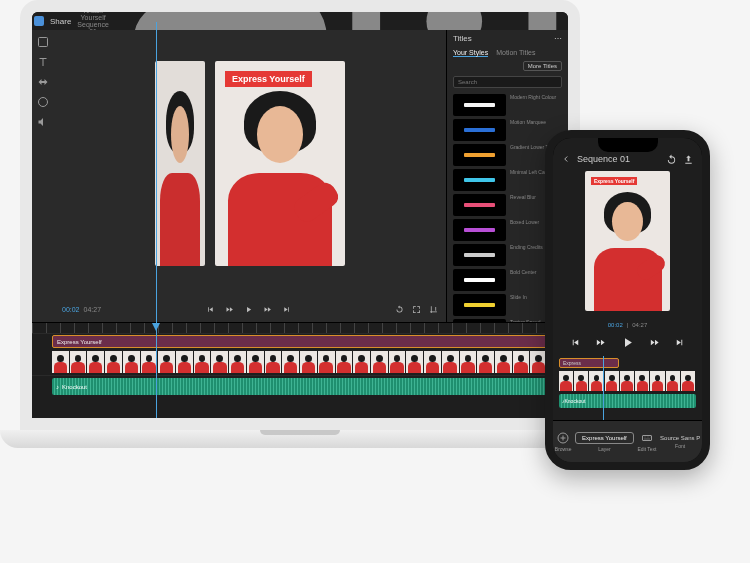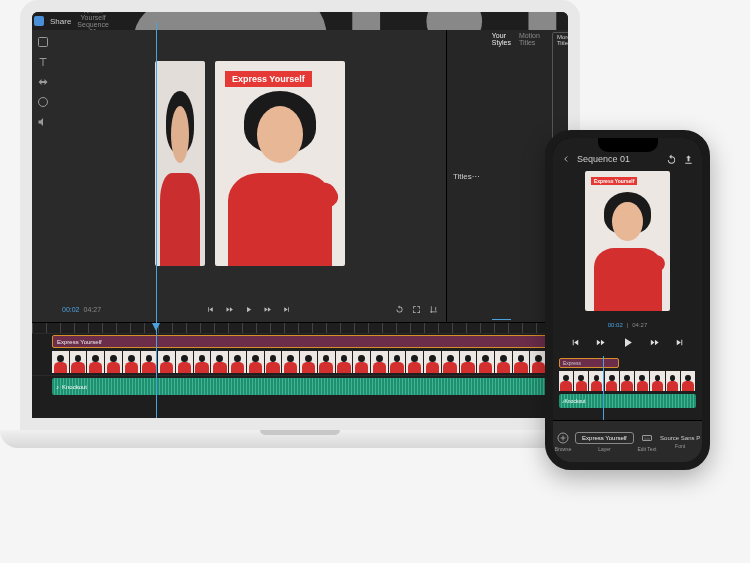--- a/index.html
+++ b/index.html
@@ -33,21 +33,21 @@
 .hair{position:absolute;top:15%;left:22%;width:56%;height:30%;background:#1a1a1a;border-radius:50% 50% 40% 40%}
 .overlay-banner{position:absolute;top:10px;left:10px;background:#e53935;color:#fff;padding:3px 7px;font-size:9px;font-weight:700}
 
 .transport{height:26px;display:flex;align-items:center;background:#2a2a2a;padding:0 8px;gap:4px}
 .tc{font-size:7px;color:#4aa3df}
 .tc2{font-size:7px;color:#888;margin-right:auto}
 .transport .btngrp{display:flex;gap:10px;margin:0 auto}
 .transport .ico{width:9px;height:9px;color:#bbb}
 .transport .rgrp{display:flex;gap:8px;margin-left:auto}
 
-.right-panel{width:122px;background:#262626;border-left:1px solid #000;display:flex;flex-direction:row}
+.right-panel{width:122px;background:#262626;border-left:1px solid #000;display:flex;flex-direction:column}
 .panel-head{display:flex;align-items:center;justify-content:space-between;padding:4px 6px;font-size:8px}
 .panel-tabs{display:flex;gap:8px;padding:2px 6px;font-size:7px;color:#888}
 .panel-tabs .active{color:#eee;border-bottom:1px solid #4aa3df}
 .more-btn{border:1px solid #555;padding:1px 4px;font-size:6px;color:#ccc;border-radius:2px}
 .search-row{padding:3px 6px}
 .search-row input{width:100%;background:#1a1a1a;border:1px solid #444;color:#888;font-size:6px;padding:2px 4px;border-radius:2px}
 .preset-grid{display:grid;grid-template-columns:1fr 1fr;gap:3px;padding:3px 6px;overflow:auto;flex:1}
 .preset{height:22px;background:#000;border-radius:2px;position:relative;display:flex;align-items:center;justify-content:center;font-size:4px}
 .preset .stripe{position:absolute;width:60%;height:4px;border-radius:1px}
 .cap{font-size:5px;color:#888;grid-column:span 1;padding:0 1px;white-space:nowrap;overflow:hidden}

